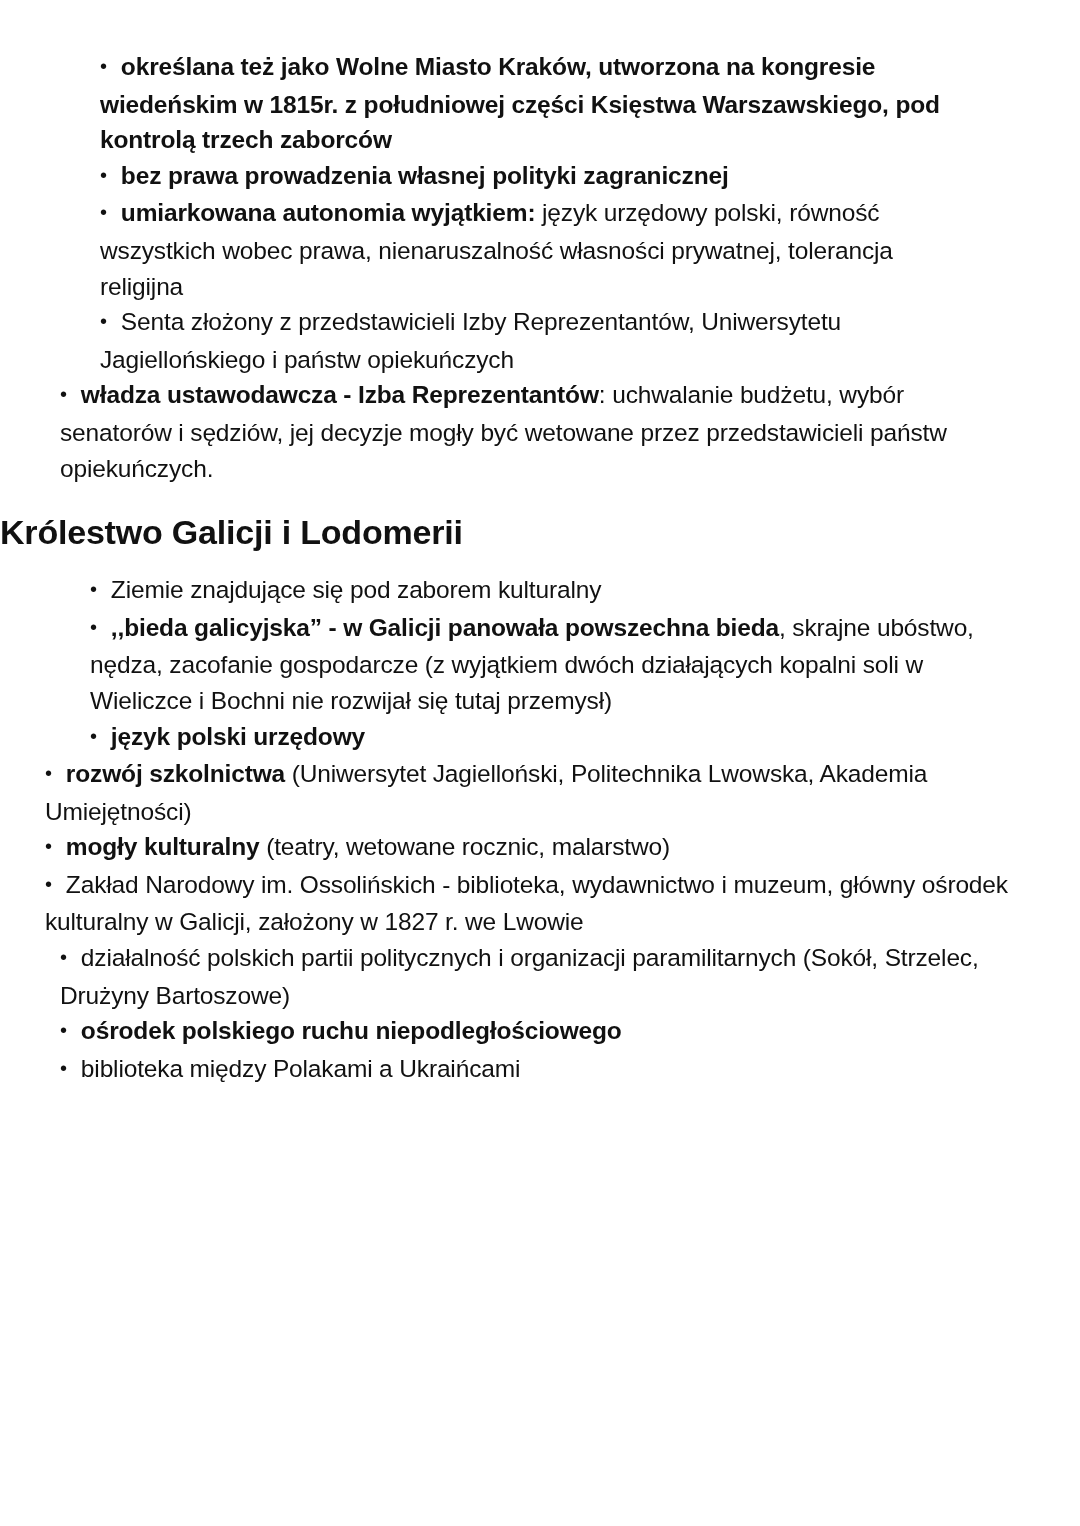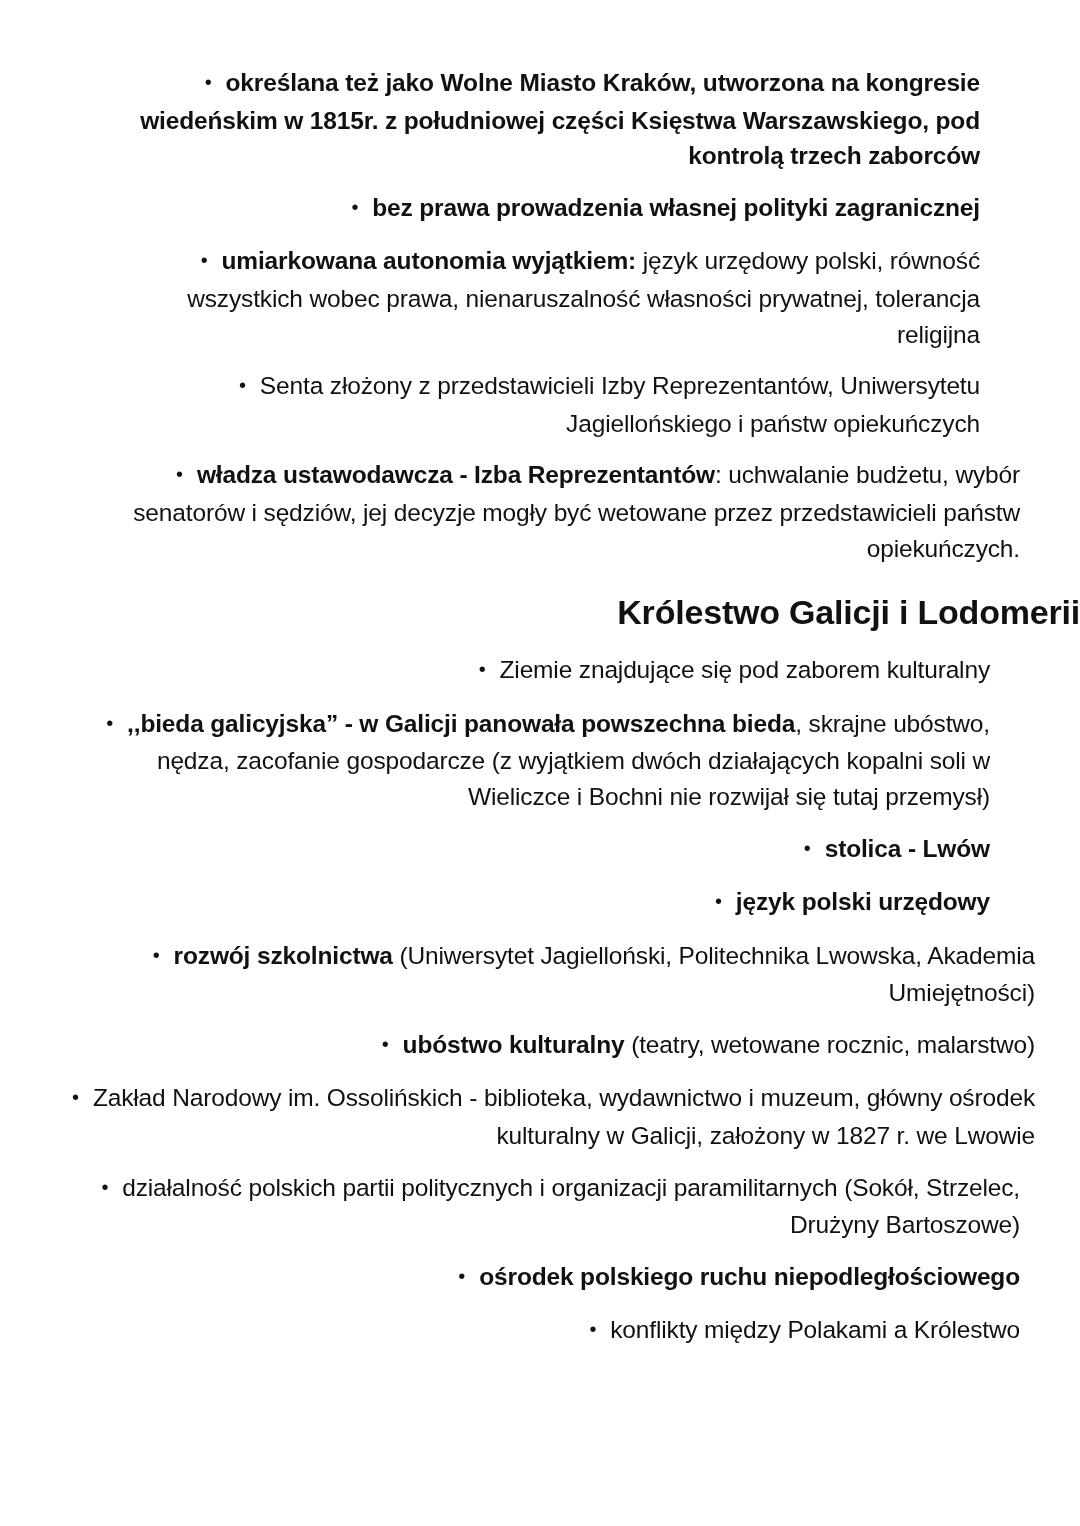--- a/index.html
+++ b/index.html
@@ -3,31 +3,31 @@
 <meta charset="utf-8">
 <style>
   html, body { margin: 0; padding: 0; background: #ffffff; }
   body {
     width: 1080px; height: 1526px; overflow: hidden;
     font-family: "Liberation Sans", "DejaVu Sans", sans-serif;
     color: #111111;
   }
   .page { position: relative; width: 1080px; padding-top: 49px; }
   .item {
-    text-align: right;
+    text-align: left;
     font-size: 24.5px;
     line-height: 35.6px;
-    margin: 16px auto;
+    margin: 0 auto;
     letter-spacing: -0.15px;
   }
   .item .bullet { font-weight: normal; margin-right: 14px; font-size: 20px; position: relative; top: -2px; }
   .b { font-weight: bold; }
   .n { font-weight: normal; }
   .heading {
-    text-align: right;
+    text-align: left;
     font-weight: bold;
     font-size: 34px;
     line-height: 40px;
     margin: 26px 0 20px 0;
     letter-spacing: -0.2px;
   }
 </style>
 </head>
 <body>
 
@@ -43,29 +43,28 @@
   <div class="item" style="width:880px"><span class="bullet">•</span><span class="b"></span><span class="n">Senta złożony z przedstawicieli Izby Reprezentantów, Uniwersytetu Jagiellońskiego i państw opiekuńczych</span></div>
 
   <div class="item" style="width:960px"><span class="bullet">•</span><span class="b">władza ustawodawcza - Izba Reprezentantów</span><span class="n">: uchwalanie budżetu, wybór senatorów i sędziów, jej decyzje mogły być wetowane przez przedstawicieli państw opiekuńczych.</span></div>
 
   <div class="heading">Królestwo Galicji i Lodomerii</div>
 
   <div class="item" style="width:900px"><span class="bullet">•</span><span class="b"></span><span class="n">Ziemie znajdujące się pod zaborem kulturalny</span></div>
 
   <div class="item" style="width:900px"><span class="bullet">•</span><span class="b">,,bieda galicyjska” - w Galicji panowała powszechna bieda</span><span class="n">, skrajne ubóstwo, nędza, zacofanie gospodarcze (z wyjątkiem dwóch działających kopalni soli w Wieliczce i Bochni nie rozwijał się tutaj przemysł)</span></div>
 
-  <div class="item" style="width:900px"><span class="bullet">•</span><span class="b">stolica - Lwów</span><span class="n"></span></div>
 
   <div class="item" style="width:900px"><span class="bullet">•</span><span class="b">język polski urzędowy</span><span class="n"></span></div>
 
   <div class="item" style="width:990px"><span class="bullet">•</span><span class="b">rozwój szkolnictwa</span><span class="n"> (Uniwersytet Jagielloński, Politechnika Lwowska, Akademia Umiejętności)</span></div>
 
-  <div class="item" style="width:990px"><span class="bullet">•</span><span class="b">ubóstwo kulturalny</span><span class="n"> (teatry, wetowane rocznic, malarstwo)</span></div>
+  <div class="item" style="width:990px"><span class="bullet">•</span><span class="b">mogły kulturalny</span><span class="n"> (teatry, wetowane rocznic, malarstwo)</span></div>
 
   <div class="item" style="width:990px"><span class="bullet">•</span><span class="b"></span><span class="n">Zakład Narodowy im. Ossolińskich - biblioteka, wydawnictwo i muzeum, główny ośrodek kulturalny w Galicji, założony w 1827 r. we Lwowie</span></div>
 
   <div class="item" style="width:960px"><span class="bullet">•</span><span class="b"></span><span class="n">działalność polskich partii politycznych i organizacji paramilitarnych (Sokół, Strzelec, Drużyny Bartoszowe)</span></div>
 
   <div class="item" style="width:960px"><span class="bullet">•</span><span class="b">ośrodek polskiego ruchu niepodległościowego</span><span class="n"></span></div>
 
-  <div class="item" style="width:960px"><span class="bullet">•</span><span class="b"></span><span class="n">konflikty między Polakami a Królestwo</span></div>
+  <div class="item" style="width:960px"><span class="bullet">•</span><span class="b"></span><span class="n">biblioteka między Polakami a Ukraińcami</span></div>
 
 </div>
 
 </body></html>

